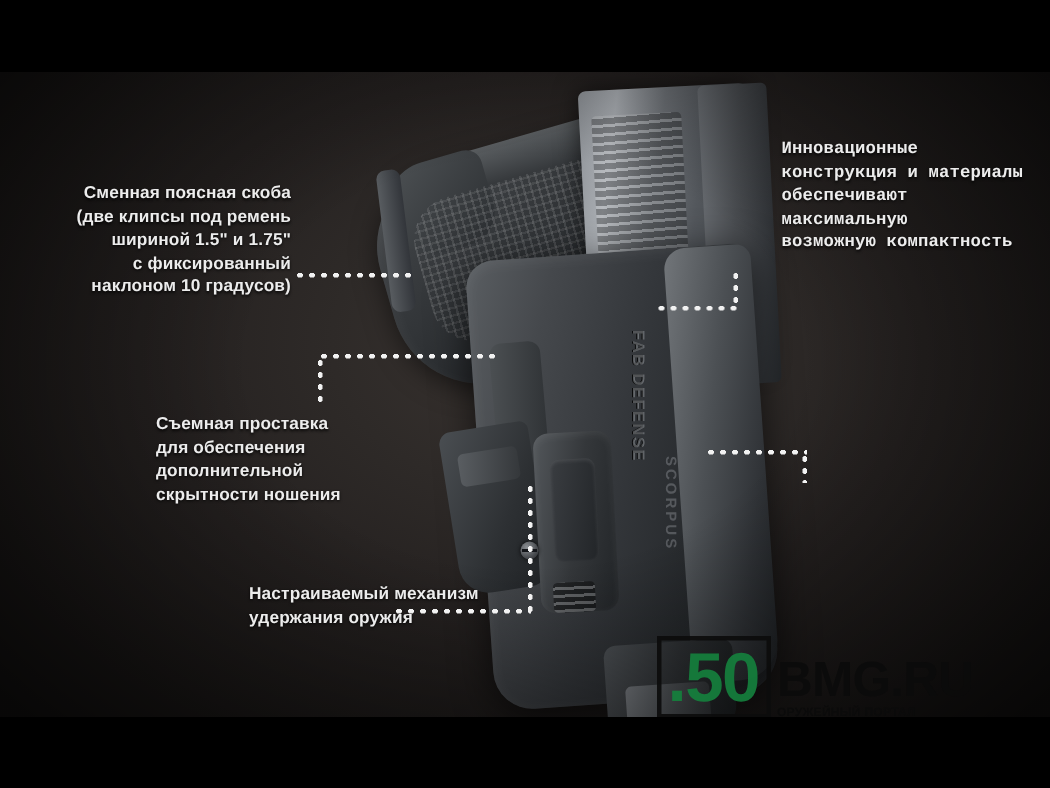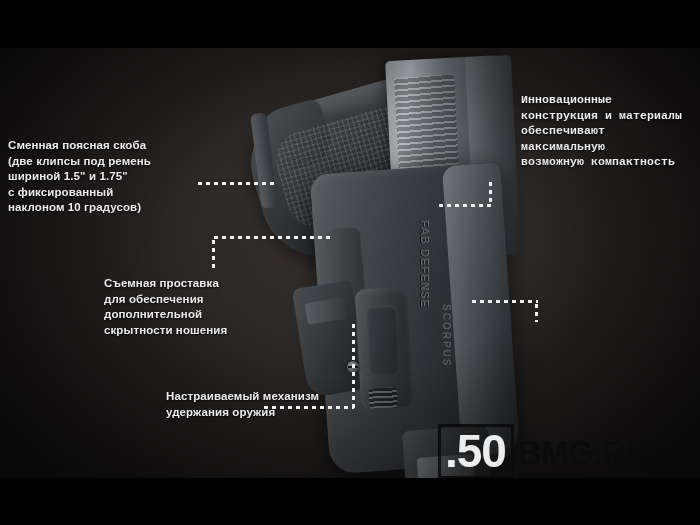--- a/index.html
+++ b/index.html
@@ -183,39 +183,39 @@
     position:absolute; z-index:30;
     color:#ececec;
     font-size:11.5px;
     font-weight:bold;
     line-height:15.5px;
     letter-spacing:.1px;
     text-shadow:0 1px 2px rgba(0,0,0,.85);
     white-space:pre-line;
     font-family:"Liberation Sans", sans-serif;
   }
-  #callout-belt-clip  { left:8px;   top:138px; width:186px; }
+  #callout-belt-clip  { left:8px;   top:122px; width:186px;text-align:right; }
   #callout-innovation { left:521px; top:92px;  width:178px;font-family:Liberation Mono, monospace; }
   #callout-spacer     { left:104px; top:276px; width:170px; }
   #callout-retention  { left:166px; top:389px; width:180px; }
   #callout-ergonomic  { left:518px; top:320px; width:180px; }
 
   
   .watermark {
     position:absolute; z-index:35; left:438px; top:424px;
     display:flex; align-items:flex-start;
     opacity:.92; pointer-events:none;
   }
   .wm-box {
     border:3px solid #0c0c0c;
     padding:0 5px 1px 4px;
     line-height:1;
   }
   .wm-50 {
-    font-size:46px; font-weight:bold; color:#ffffff;
+    font-size:46px; font-weight:bold; color:#15803d;
     letter-spacing:-1px; line-height:48px; display:block;
     font-family:"Liberation Sans", sans-serif;
   }
   .wm-right { margin-left:4px; padding-top:12px; }
   .wm-domain {
     font-size:33px; font-weight:bold; color:#0b0b0b;
     letter-spacing:-.5px; line-height:34px; display:block;
     font-family:"Liberation Sans", sans-serif;
   }
   .wm-tag {

